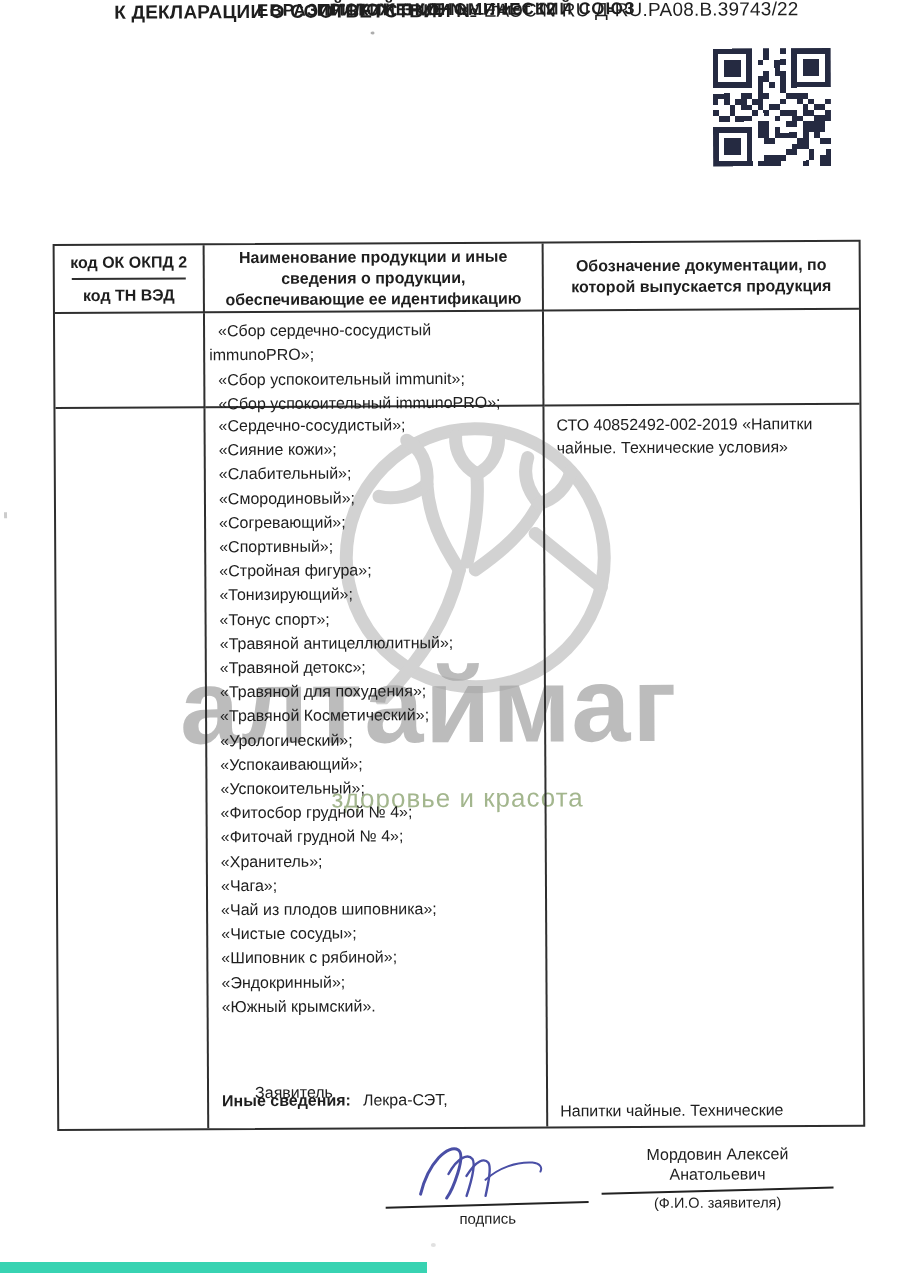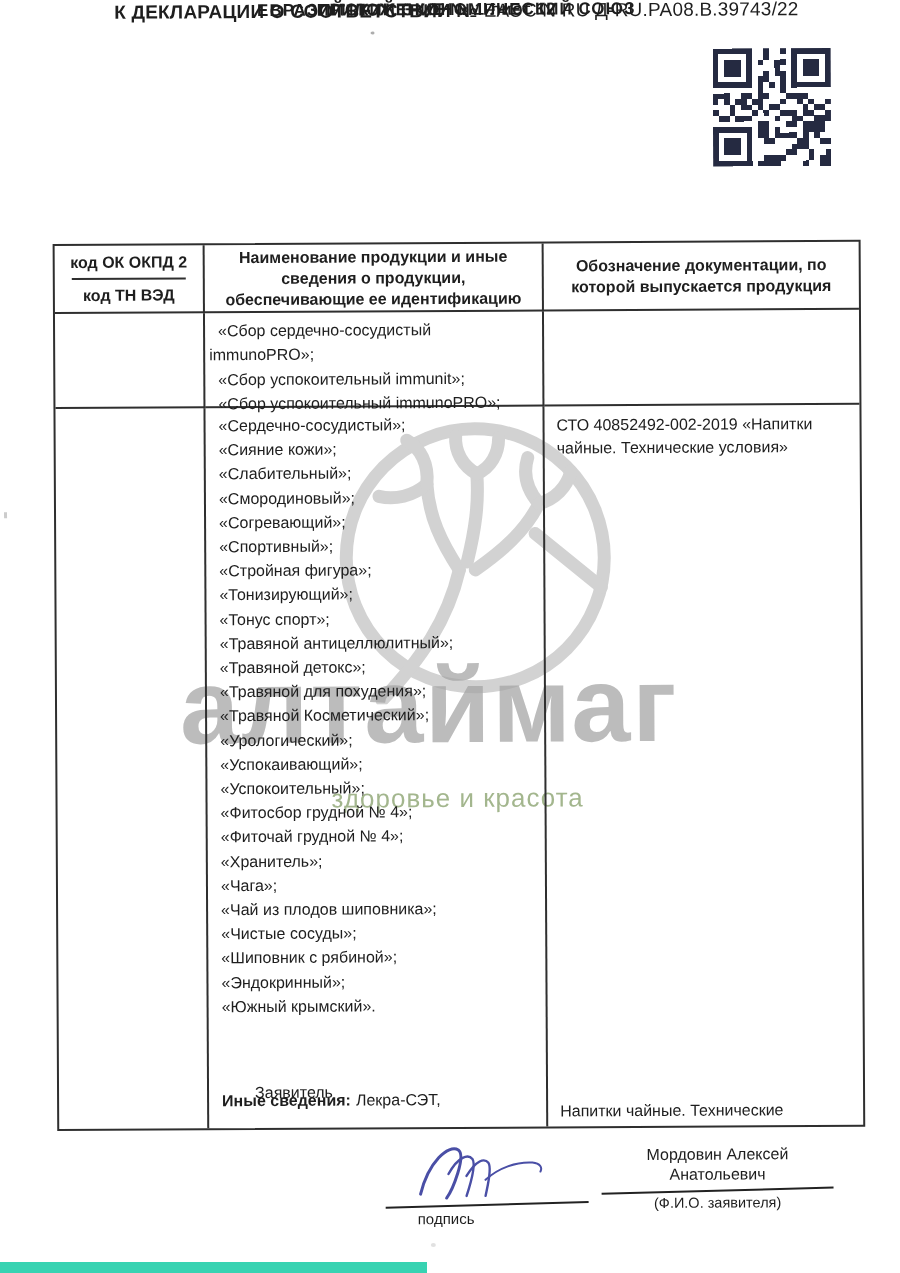--- a/index.html
+++ b/index.html
@@ -42,30 +42,30 @@
   .cell.last-col{border-right:none;}
   .cell.last-row{border-bottom:none;}
   .th{display:flex;flex-direction:column;justify-content:center;text-align:center;
       font-weight:bold;line-height:21px;padding:4px 8px;}
   .th .rule{border-top:2px solid var(--border);width:86%;margin:5px auto;}
   .r1-lines{padding:6px 0 0 13px;line-height:24.3px;}
   .r1-lines div:nth-child(2){margin-left:-9px;}
   .products{padding:6px 0 0 13px;line-height:24.2px;}
   .other-info{position:absolute;left:13px;bottom:18px;white-space:nowrap;}
   .other-info .lbl{font-weight:bold;text-align:center;}
-  .other-info .val{margin-left:5px;}
+  .other-info .val{margin-left:12px;}
   .doc-ref{padding:7px 10px 0 12px;line-height:23px;}
   .doc-bottom{position:absolute;left:12px;bottom:6px;white-space:nowrap;}
 
   
   .applicant{position:absolute;left:253px;top:1083px;font-size:16px;z-index:2;}
   .sig-svg{position:absolute;left:388px;top:1132px;width:210px;height:80px;z-index:2;}
   .sig-line{position:absolute;left:383px;top:1204px;width:203px;border-top:2px solid #222;
             transform:rotate(-1.3deg);z-index:2;}
-  .sig-caption{position:absolute;left:415px;top:1210px;width:140px;
+  .sig-caption{position:absolute;left:415px;top:1210px;width:140px;text-align:center;
                font-size:15px;z-index:2;}
   .name-block{position:absolute;left:600px;top:1146px;width:230px;text-align:center;
               font-size:16px;line-height:20px;z-index:2;}
   .name-line{position:absolute;left:599px;top:1191px;width:232px;border-top:2px solid #222;
              transform:rotate(-1.2deg);z-index:2;}
   .name-caption{position:absolute;left:600px;top:1196px;width:230px;text-align:center;
                 font-size:14.5px;z-index:2;}
 
   
   .bottom-bar{position:absolute;left:0;top:1262px;width:427px;height:11px;

